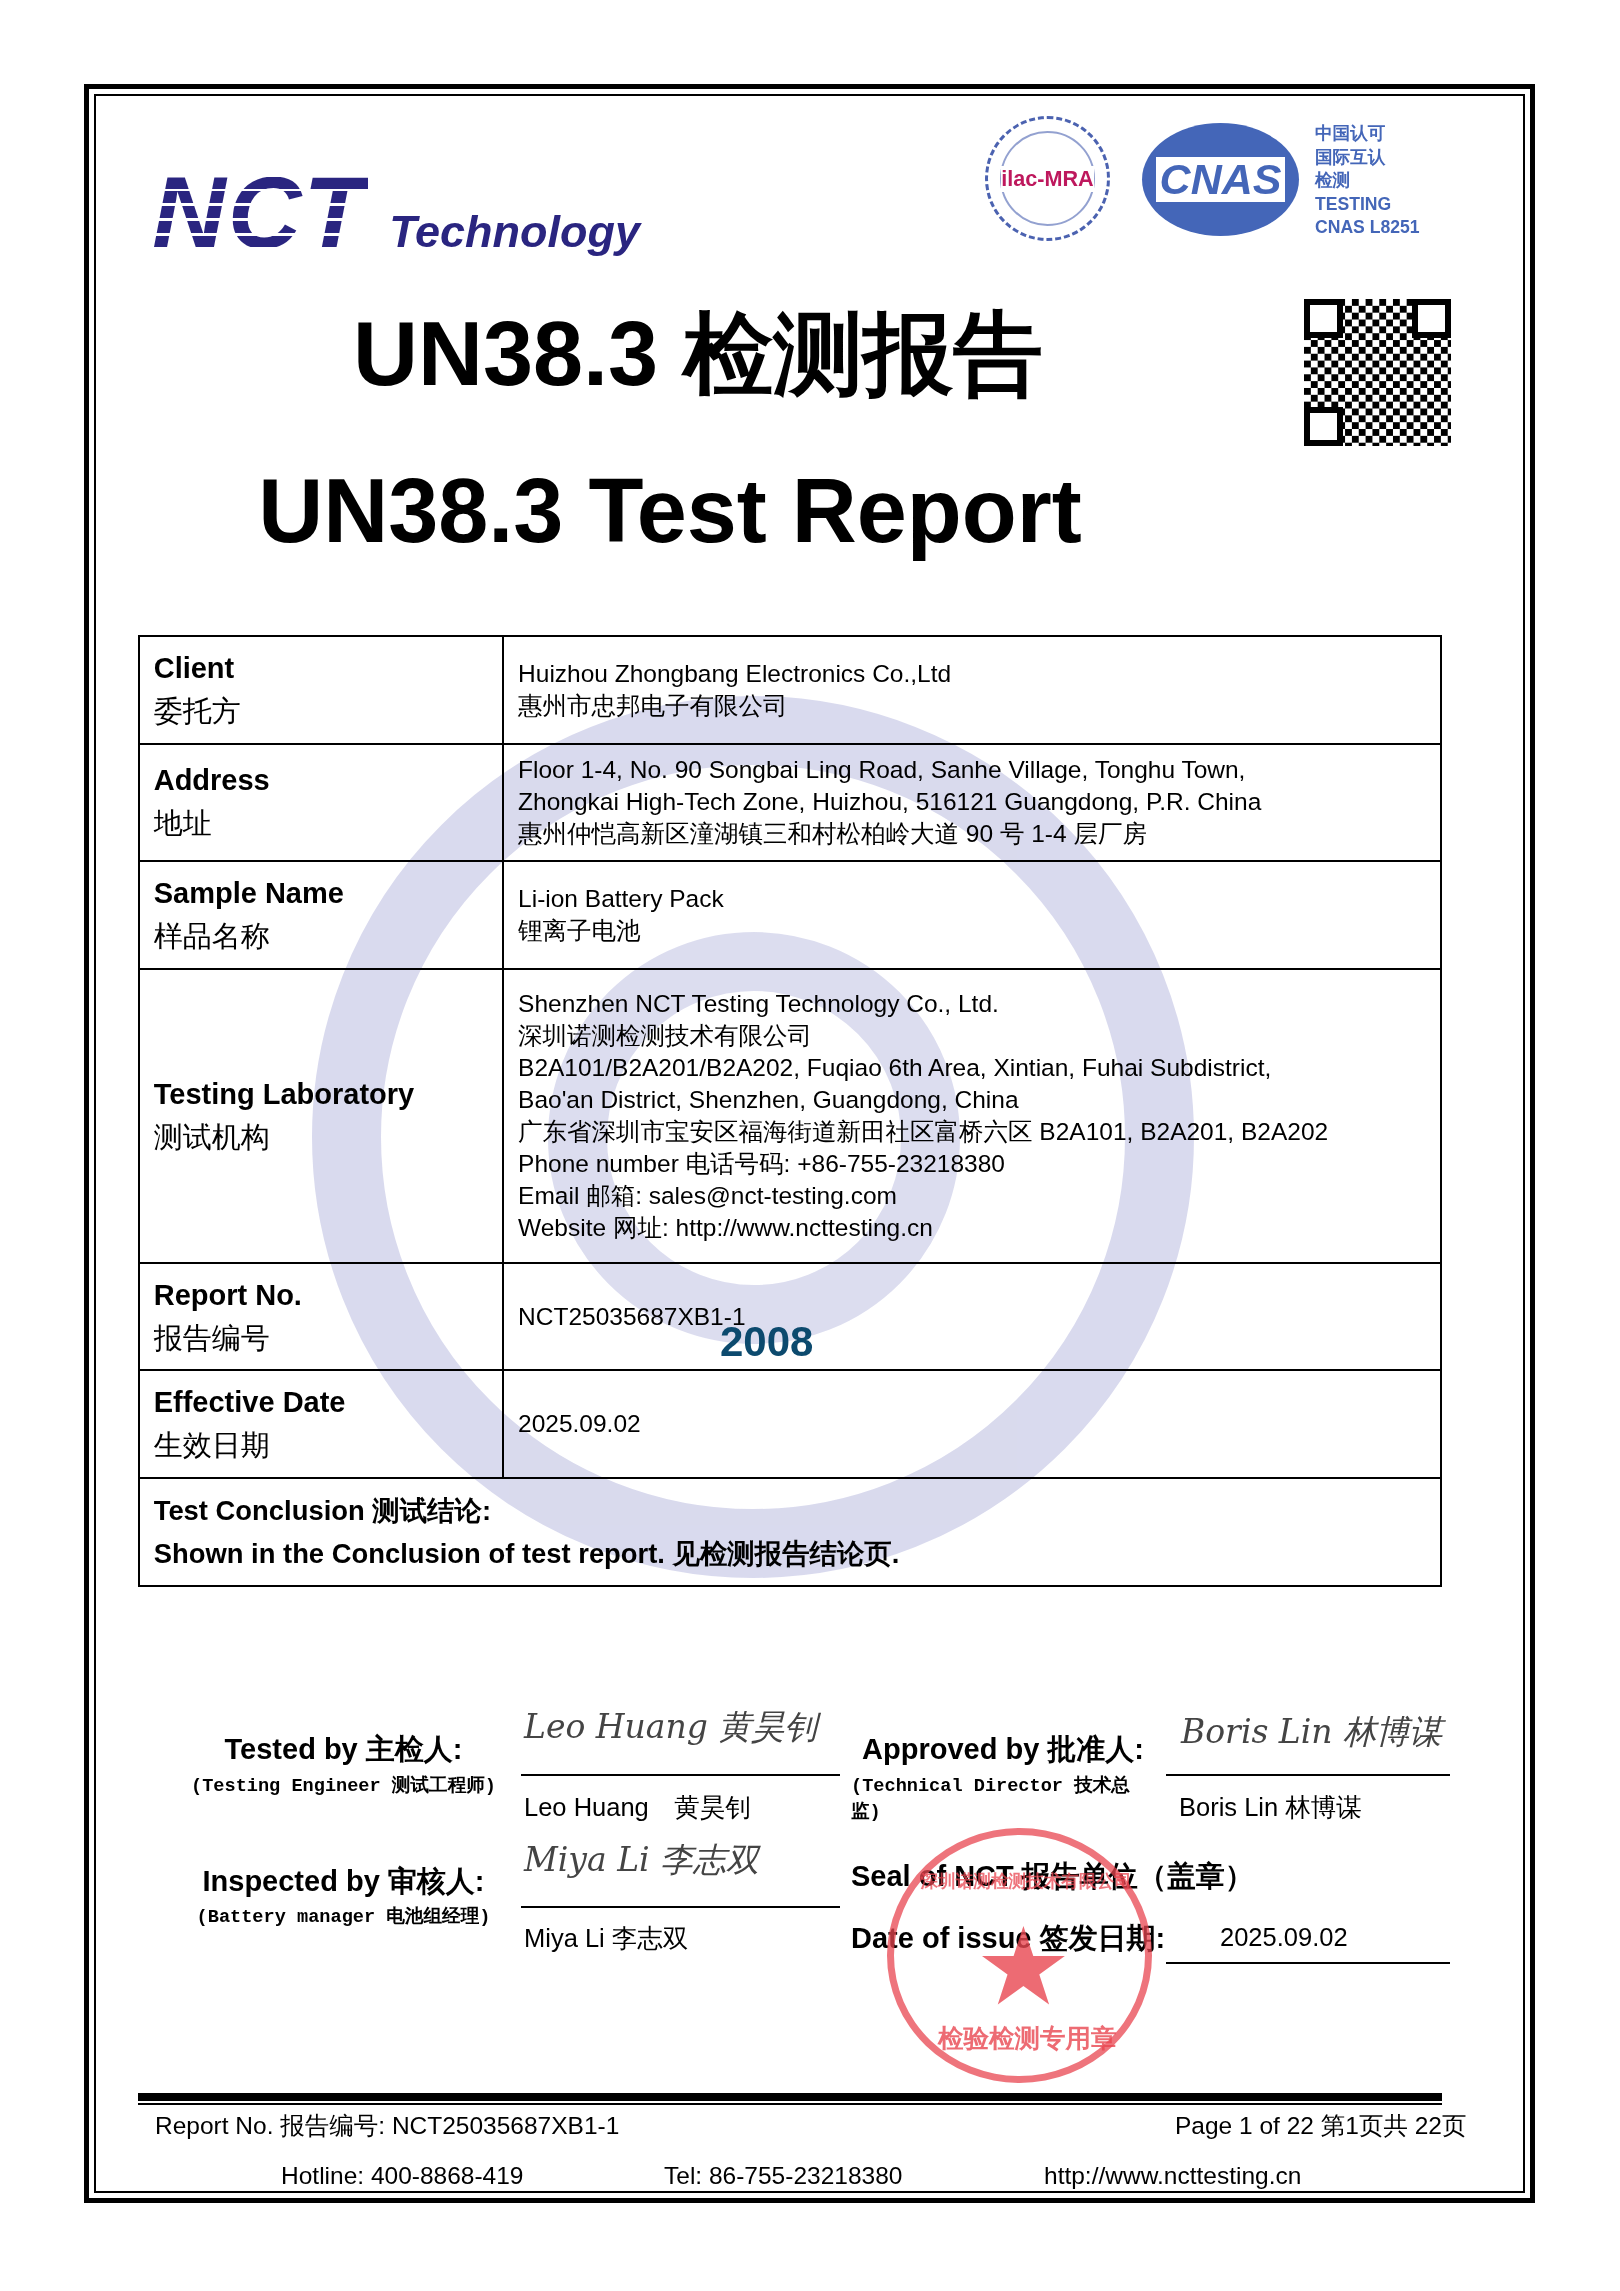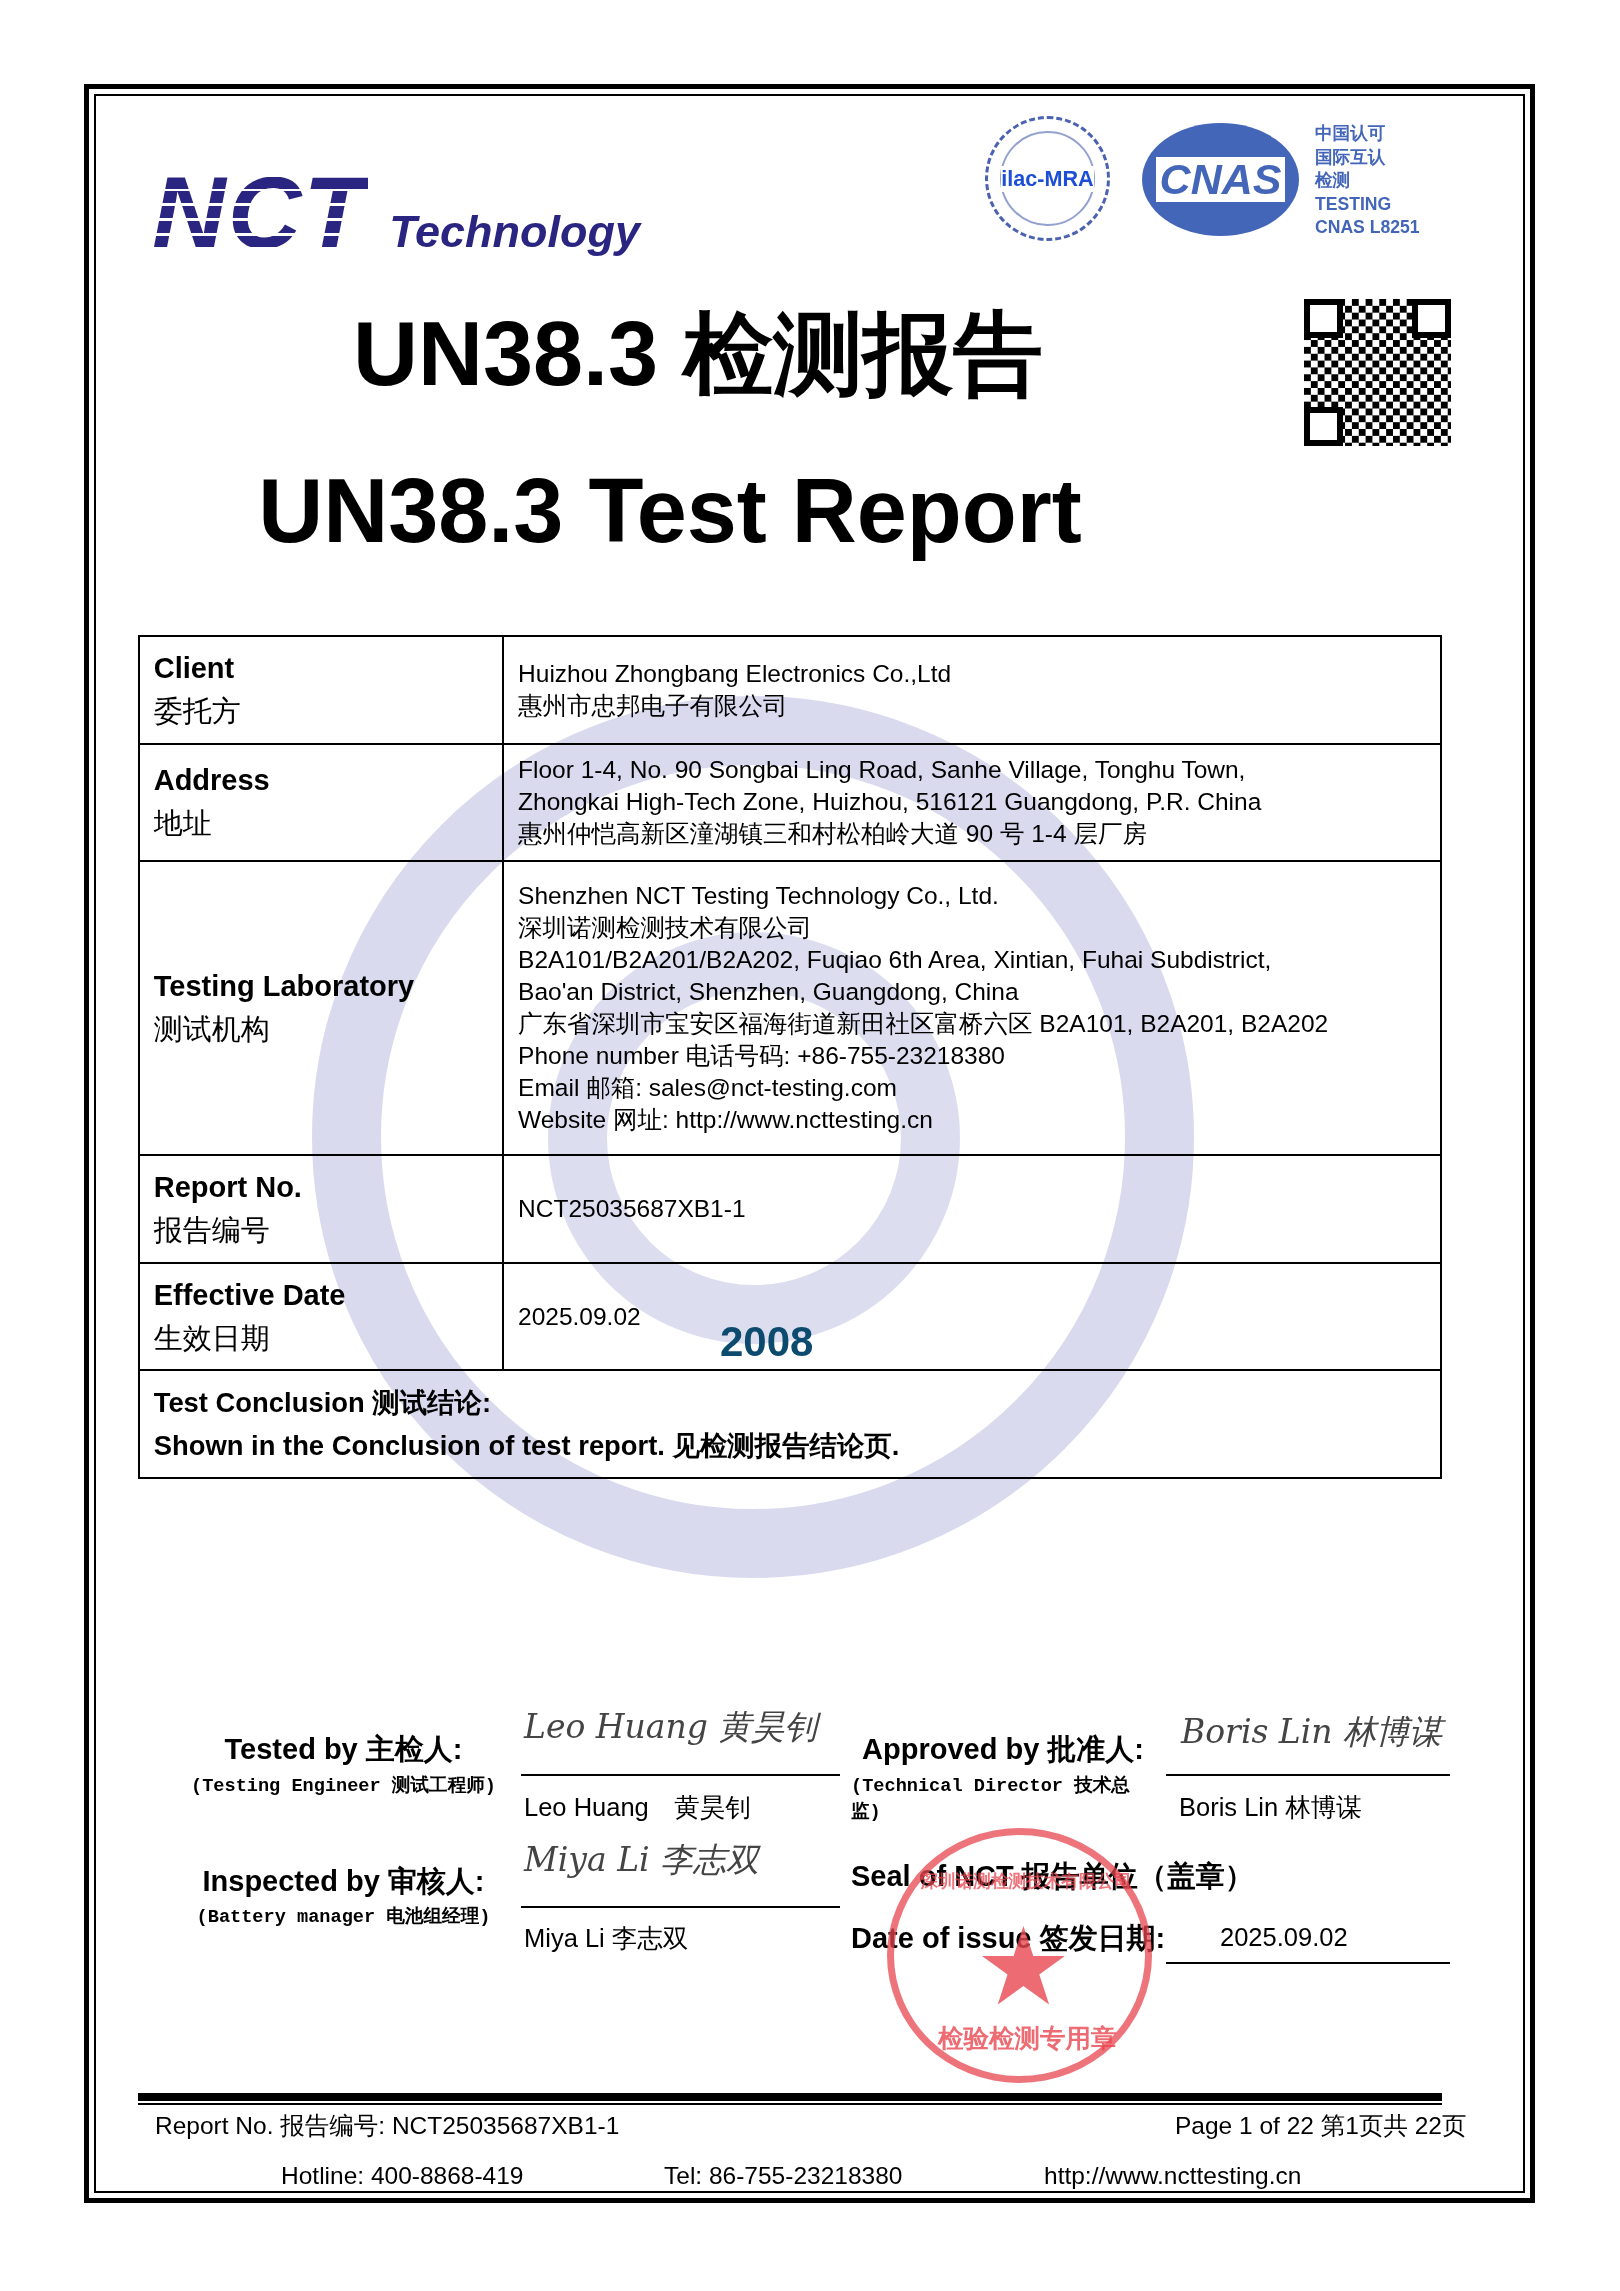--- a/index.html
+++ b/index.html
@@ -10,21 +10,21 @@
   .frame-inner { position:absolute; left:94px; top:94px; width:1431px; height:2099px;
                  border:2px solid #000; box-sizing:border-box; }
   .logo { position:absolute; left:152px; top:162px; display:flex; align-items:flex-end;
           color:#2a2580; font-style:italic; font-weight:bold; }
   .logo .nct { font-size:102px; letter-spacing:2px; line-height:1;
                background:repeating-linear-gradient(to bottom,#2a2580 0 11.8px,#fff 11.8px 14.7px);
                -webkit-background-clip:text; background-clip:text; color:transparent; }
   .logo .tech { font-size:45px; margin-left:21.6px; margin-bottom:5.9px; color:#2a2580; }
   .ilac { position:absolute; left:985px; top:116px; width:125px; height:125px; border-radius:50%;
           border:3.9px dashed #4b62b0; box-sizing:border-box; display:flex; align-items:center; justify-content:center;
-          color:#1d4ed8; font-weight:bold; font-size:25.5px; }
+          color:#be185d; font-weight:bold; font-size:25.5px; }
   .ilac::before { content:""; position:absolute; inset:11.8px; border-radius:50%; border:2.9px solid #4b62b0; opacity:.6; }
   .cnas { position:absolute; left:1142px; top:123px; width:157px; height:113px; border-radius:50%;
           background:#4466b8; display:flex; align-items:center; justify-content:center; }
   .cnas span { background:#fff; color:#4466b8; font-weight:bold; font-style:italic; font-size:43px; padding:0 3.9px; line-height:45px; }
   .cnas-text { position:absolute; left:1315px; top:122px; color:#4466b8; font-weight:bold; font-size:17.6px; line-height:23.5px; }
   .qr { position:absolute; left:1304px; top:299px; width:147px; height:147px;
         background:
           linear-gradient(#000,#000) 0 0/39px 39px no-repeat,
           linear-gradient(#000,#000) 108px 0/39px 39px no-repeat,
           linear-gradient(#000,#000) 0 108px/39px 39px no-repeat,
@@ -108,20 +108,30 @@
     <td class="label">
           <div class="en">Address</div>
           <div>地址</div>
         </td>
     <td>
           <div>Floor 1-4, No. 90 Songbai Ling Road, Sanhe Village, Tonghu Town,</div>
           <div>Zhongkai High-Tech Zone, Huizhou, 516121 Guangdong, P.R. China</div>
           <div>惠州仲恺高新区潼湖镇三和村松柏岭大道 90 号 1-4 层厂房</div>
         </td>
   </tr>
+  <tr style="height:100px">
+    <td class="label">
+          <div class="en">Sample Name</div>
+          <div>样品名称</div>
+        </td>
+    <td>
+          <div>Li-ion Battery Pack</div>
+          <div>锂离子电池</div>
+        </td>
+  </tr>
   <tr style="height:294px">
     <td class="label">
           <div class="en">Testing Laboratory</div>
           <div>测试机构</div>
         </td>
     <td>
       <div>Shenzhen NCT Testing Technology Co., Ltd.</div>
       <div>深圳诺测检测技术有限公司</div>
       <div>B2A101/B2A201/B2A202, Fuqiao 6th Area, Xintian, Fuhai Subdistrict,</div>
       <div>Bao'an District, Shenzhen, Guangdong, China</div>

